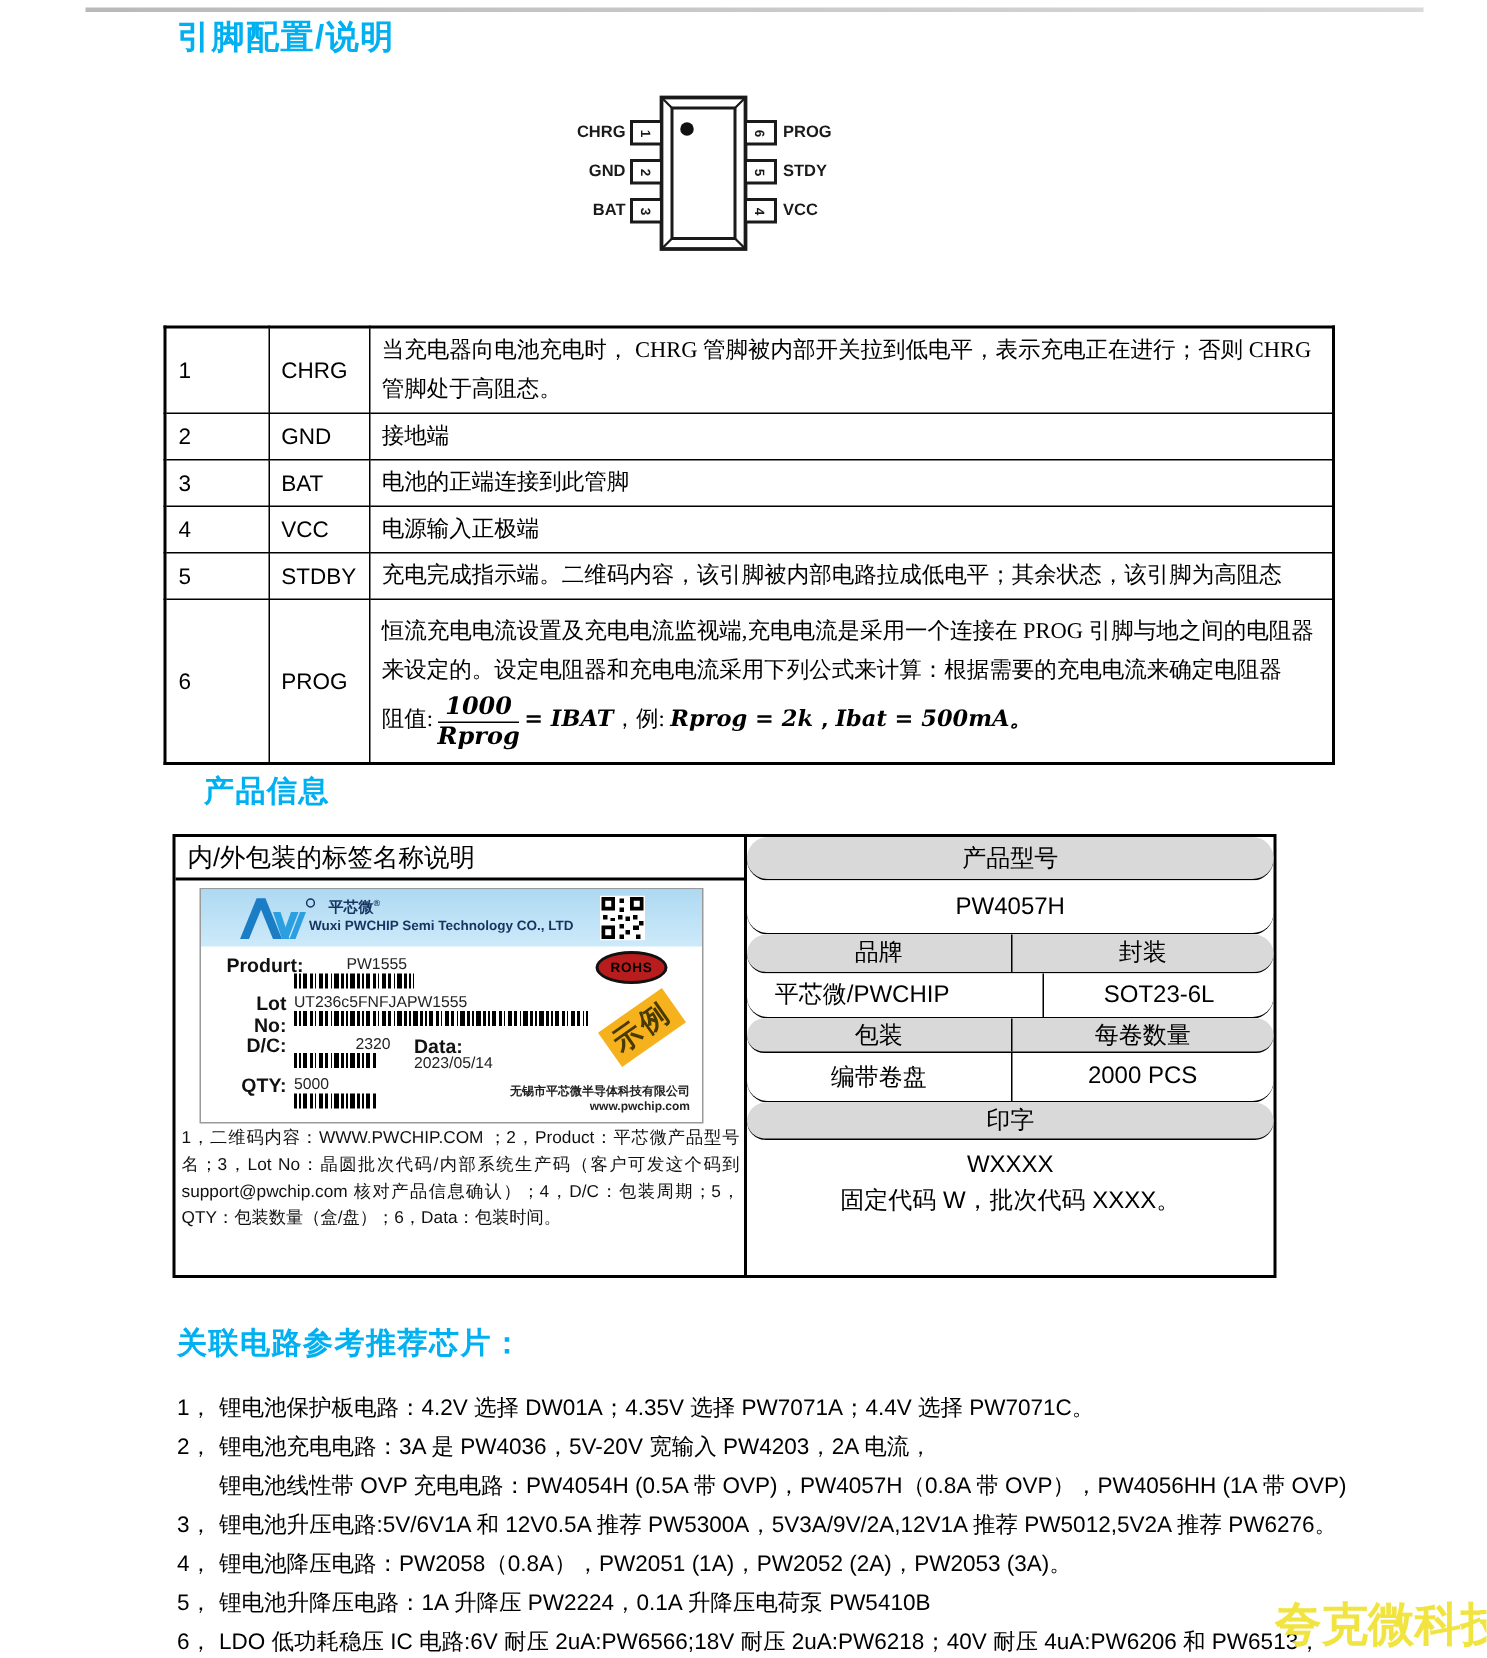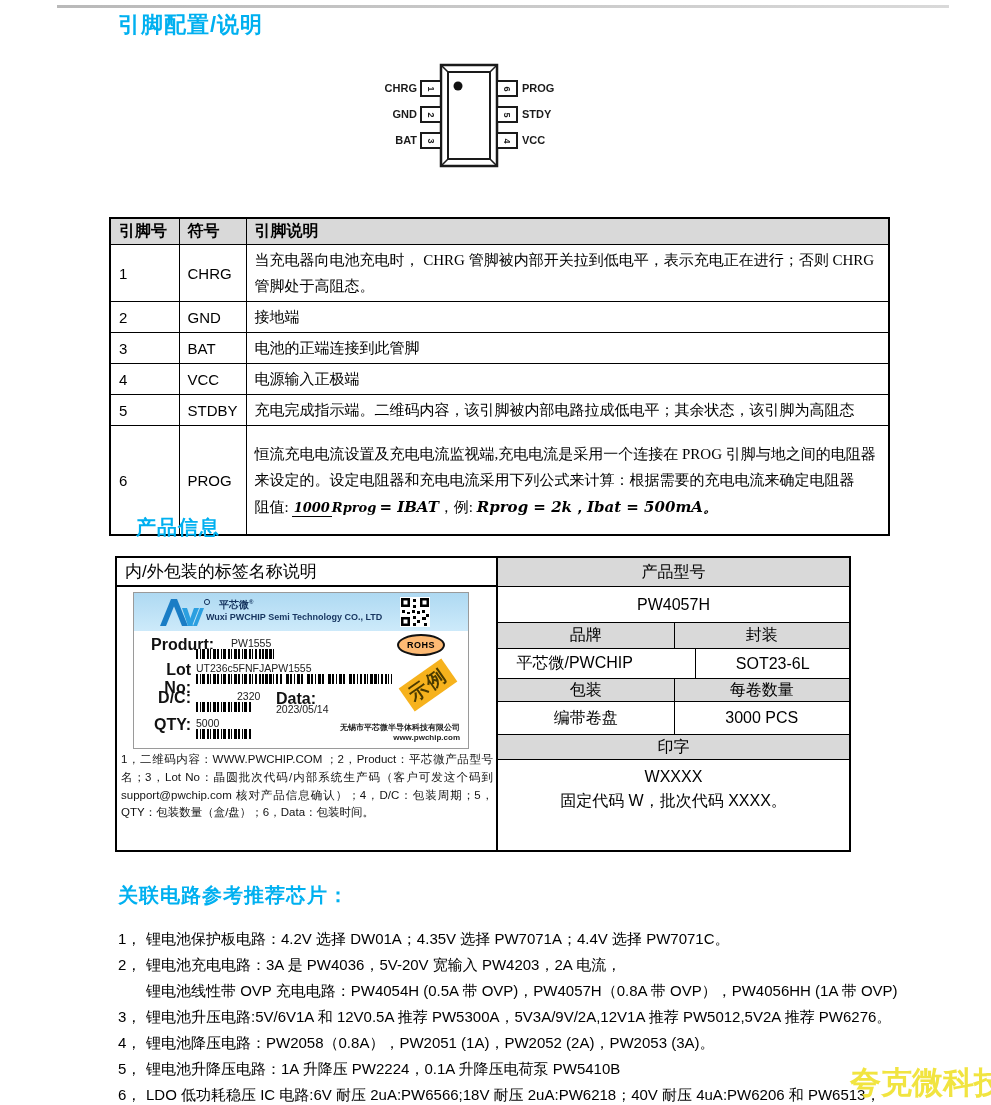--- a/index.html
+++ b/index.html
@@ -25,51 +25,51 @@
   .py1{top:21px;} .py2{top:47px;} .py3{top:73px;}
   
   table.pintab{position:absolute;left:109px;top:217px;width:779px;border-collapse:collapse;
                table-layout:fixed;border:2px solid #000;}
   .pintab th,.pintab td{border:1px solid #000;padding:2px 8px;font-size:15px;vertical-align:middle;}
   .pintab th{background:#d9d9d9;text-align:left;font-weight:bold;height:21px;font-size:16px;}
   .pintab td.desc{font-family:"Liberation Serif",serif;line-height:26px;}
   .pintab tr.r1 td{height:47px;} .pintab tr.rs td{height:23px;} .pintab tr.r5 td{height:21px;}
   .pintab tr.r6 td{height:104px;}
   .math{font-family:"DejaVu Serif",serif;font-style:italic;font-weight:bold;}
-  .frac{display:inline-flex;flex-direction:row;text-align:center;vertical-align:middle;
-        font-size:13px;margin:0 3px;line-height:1.15;}
+  .frac{display:inline-flex;flex-direction:column;text-align:center;vertical-align:middle;
+        font-size:16px;margin:0 3px;line-height:1.15;}
   .frac .fnum{border-bottom:1.2px solid #000;padding:0 2px;}
   .frm{margin-top:2px;line-height:24px;}
   
   .ptable{position:absolute;left:115px;top:556px;width:736px;height:296px;border:2px solid #000;box-sizing:border-box;}
   .pleft{position:absolute;left:0;top:0;bottom:0;width:381px;border-right:2px solid #000;box-sizing:border-box;}
   .pleft-hd{height:29px;border-bottom:2px solid #000;box-sizing:border-box;display:flex;align-items:center;
             padding-left:8px;font-size:17px;}
   .pright{position:absolute;left:381px;right:0;top:0;bottom:0;}
   .prow{display:flex;align-items:center;justify-content:center;box-sizing:border-box;
-        border-bottom:1.5px solid #000;font-size:16px;text-align:center;}
+        border-bottom:1.5px solid #000;font-size:16px;text-align:center;border-radius:14px;}
   .prow.gray{background:#d9d9d9;}
   .prow .half{width:50%;box-sizing:border-box;}
   .prow .half+.half{border-left:1.5px solid #000;align-self:stretch;display:flex;align-items:center;justify-content:center;}
   .prow .half:first-child{align-self:stretch;display:flex;align-items:center;justify-content:center;}
   .prow.last{border-bottom:none;flex-direction:column;justify-content:flex-start;padding-top:5px;line-height:24px;}
   
   .lbl{position:absolute;left:133px;top:592px;width:334px;height:155px;background:#fff;
        border:1px solid #9a9a9a;font-family:"Liberation Sans",sans-serif;}
   .lbl-strip{position:absolute;left:0;top:0;right:0;height:38px;
              background:linear-gradient(180deg,#aed9f2,#cdeafa);}
   .lbl-cn{position:absolute;left:85px;top:5px;font-size:10px;font-weight:bold;color:#16345f;}
   .lbl-en{position:absolute;left:72px;top:19px;font-size:9px;font-weight:bold;color:#16345f;}
   .reg{font-size:6px;vertical-align:super;}
-  .fld-lab{position:absolute;font-size:16px;font-weight:bold;color:#111;}
+  .fld-lab{position:absolute;font-size:13px;font-weight:bold;color:#111;}
   .fld-val{position:absolute;font-size:10.5px;color:#222;}
   .bc{position:absolute;background:repeating-linear-gradient(90deg,#000 0 2px,#fff 2px 3.5px,#000 3.5px 4.5px,#fff 4.5px 6px,#000 6px 9px,#fff 9px 10.5px);height:10px;}
   .rohs{position:absolute;left:263px;top:41px;width:44px;height:18px;border:2px solid #111;
         border-radius:50%;display:flex;align-items:center;justify-content:center;
-        font-size:9px;font-weight:bold;letter-spacing:.5px;background:#fdba74;}
+        font-size:9px;font-weight:bold;letter-spacing:.5px;background:#b91c1c;}
   .stamp{position:absolute;left:268px;top:78px;background:#f6b21d;color:#4a3a00;
          font-size:19px;font-weight:bold;padding:1px 5px;transform:rotate(-35deg);letter-spacing:2px;}
   .lbl-co{position:absolute;right:8px;top:129px;font-size:8px;font-weight:bold;color:#222;}
   .lbl-web{position:absolute;right:8px;top:140px;font-size:8px;font-weight:bold;color:#222;}
   .lbl-notes{position:absolute;left:121px;top:751px;width:372px;font-size:11.5px;line-height:1.55;
              text-align:justify;color:#111;}
   
   .recs{position:absolute;left:118px;top:926px;width:868px;}
   .rec{display:flex;font-size:15px;line-height:26px;}
   .rec-num{width:28px;flex:none;}
@@ -128,25 +128,20 @@
       </div>
   </div>
 
   <table class="pintab">
     <colgroup>
         <col style="width:69px">
         <col style="width:67px">
         <col style="width:643px">
       </colgroup>
     <tbody>
-        <tr>
-      <th>引脚号</th>
-      <th>符号</th>
-      <th>引脚说明</th>
-    </tr>
     <tr class="r1">
       <td>1</td>
       <td>CHRG</td>
       <td class="desc">当充电器向电池充电时， CHRG 管脚被内部开关拉到低电平，表示充电正在进行；否则 CHRG 管脚处于高阻态。</td>
     </tr>
     <tr class="rs">
       <td>2</td>
       <td>GND</td>
       <td class="desc">接地端</td>
     </tr>
@@ -197,21 +192,21 @@
       <div class="prow" style="height:30px;gap:44px;">
         <div class="half">平芯微/PWCHIP</div>
         <div class="half">SOT23-6L</div>
       </div>
       <div class="prow gray" style="height:23px;">
         <div class="half">包装</div>
         <div class="half">每卷数量</div>
       </div>
       <div class="prow" style="height:33px;">
         <div class="half">编带卷盘</div>
-        <div class="half">3000 PCS</div>
+        <div class="half">2000 PCS</div>
       </div>
       <div class="prow gray" style="height:25px;">印字</div>
       <div class="prow last" style="height:92px;">
         <div>WXXXX</div>
         <div>固定代码 W，批次代码 XXXX。</div>
       </div>
     </div>
   </div>
 
   <div class="lbl">

